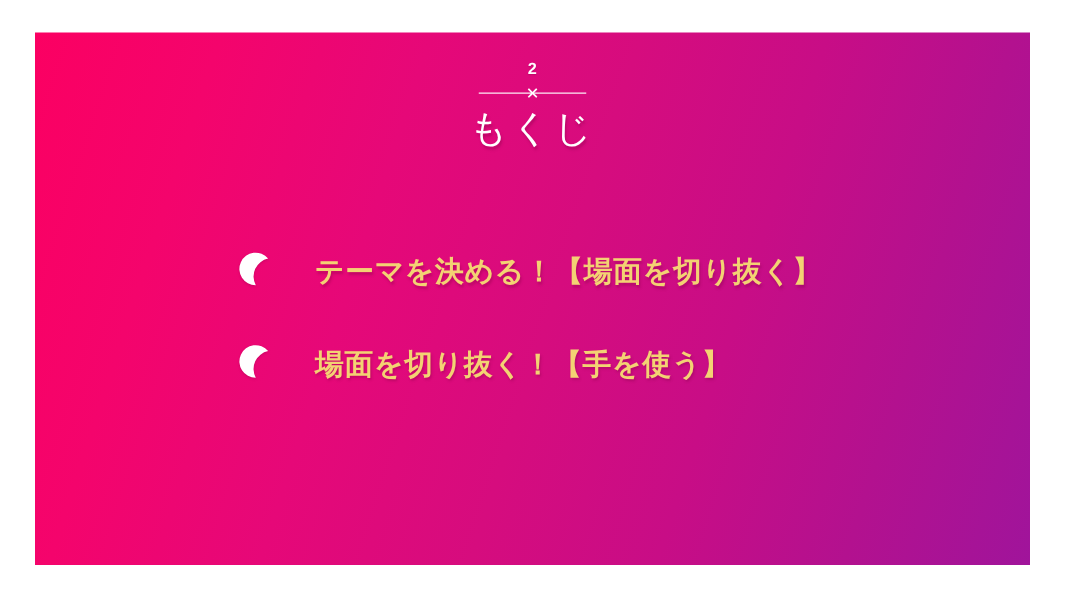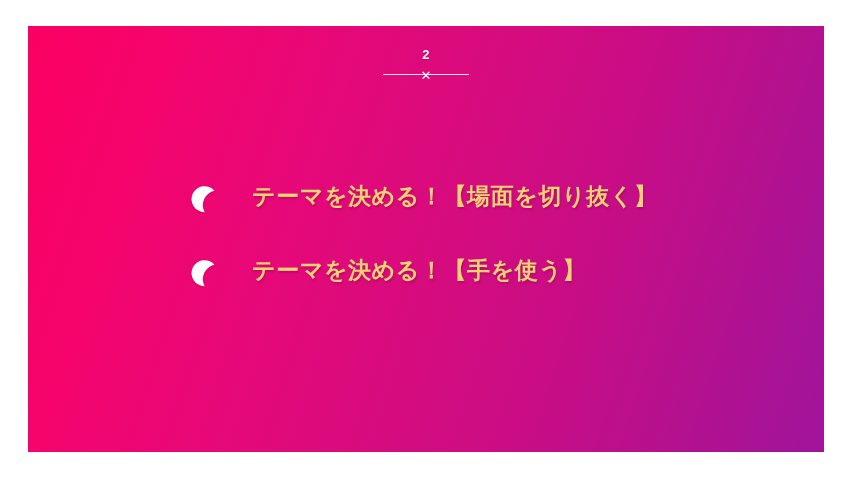--- a/index.html
+++ b/index.html
@@ -86,21 +86,21 @@
 
   
   #agenda-list {
     position: absolute;
     left: 158px;
     top: 156px;
     width: 600px;
   }
   .agenda-item {
     display: flex;
-    align-items: flex-start;
+    align-items: flex-end;
     height: 50px;
     margin-bottom: 24px;
   }
   .agenda-bullet {
     flex: 0 0 auto;
     width: 34px;
     height: 34px;
     margin-right: 32px;
     position: relative;
   }
@@ -128,20 +128,21 @@
 
   <div id="slide-header">
 
     <div id="page-number">2</div>
 
     <div id="title-rule">
       <div id="title-rule-line"></div>
       <div id="title-rule-mark">✕</div>
     </div>
 
+    <div id="slide-title">もくじ</div>
   </div>
 
   <div id="agenda-list">
 
     <div class="agenda-item">
       <span class="agenda-bullet">
         <svg viewBox="0 0 34 34" xmlns="http://www.w3.org/2000/svg">
           <path d="M25.8 6.0 a13 13 0 1 0 -3.6 23.2 a14.6 14.6 0 0 1 3.6 -23.2 Z" fill="#ffffff" transform="rotate(16 17 17)"></path>
           <path d="M12.2 7.3 l1.35 3.05 l3.3 0.3 l-2.5 2.2 l0.75 3.25 l-2.9 -1.75 l-2.9 1.75 l0.75 -3.25 l-2.5 -2.2 l3.3 -0.3 Z" fill="#ffffff"></path>
         </svg>
@@ -149,18 +150,18 @@
       <span class="agenda-label">テーマを決める！【場面を切り抜く】</span>
     </div>
 
     <div class="agenda-item">
       <span class="agenda-bullet">
         <svg viewBox="0 0 34 34" xmlns="http://www.w3.org/2000/svg">
           <path d="M25.8 6.0 a13 13 0 1 0 -3.6 23.2 a14.6 14.6 0 0 1 3.6 -23.2 Z" fill="#ffffff" transform="rotate(16 17 17)"></path>
           <path d="M12.2 7.3 l1.35 3.05 l3.3 0.3 l-2.5 2.2 l0.75 3.25 l-2.9 -1.75 l-2.9 1.75 l0.75 -3.25 l-2.5 -2.2 l3.3 -0.3 Z" fill="#ffffff"></path>
         </svg>
       </span>
-      <span class="agenda-label">テーマを決める！【手を使う】</span>
+      <span class="agenda-label">場面を切り抜く！【手を使う】</span>
     </div>
 
 
   </div>
 </div>
 
 </body></html>

